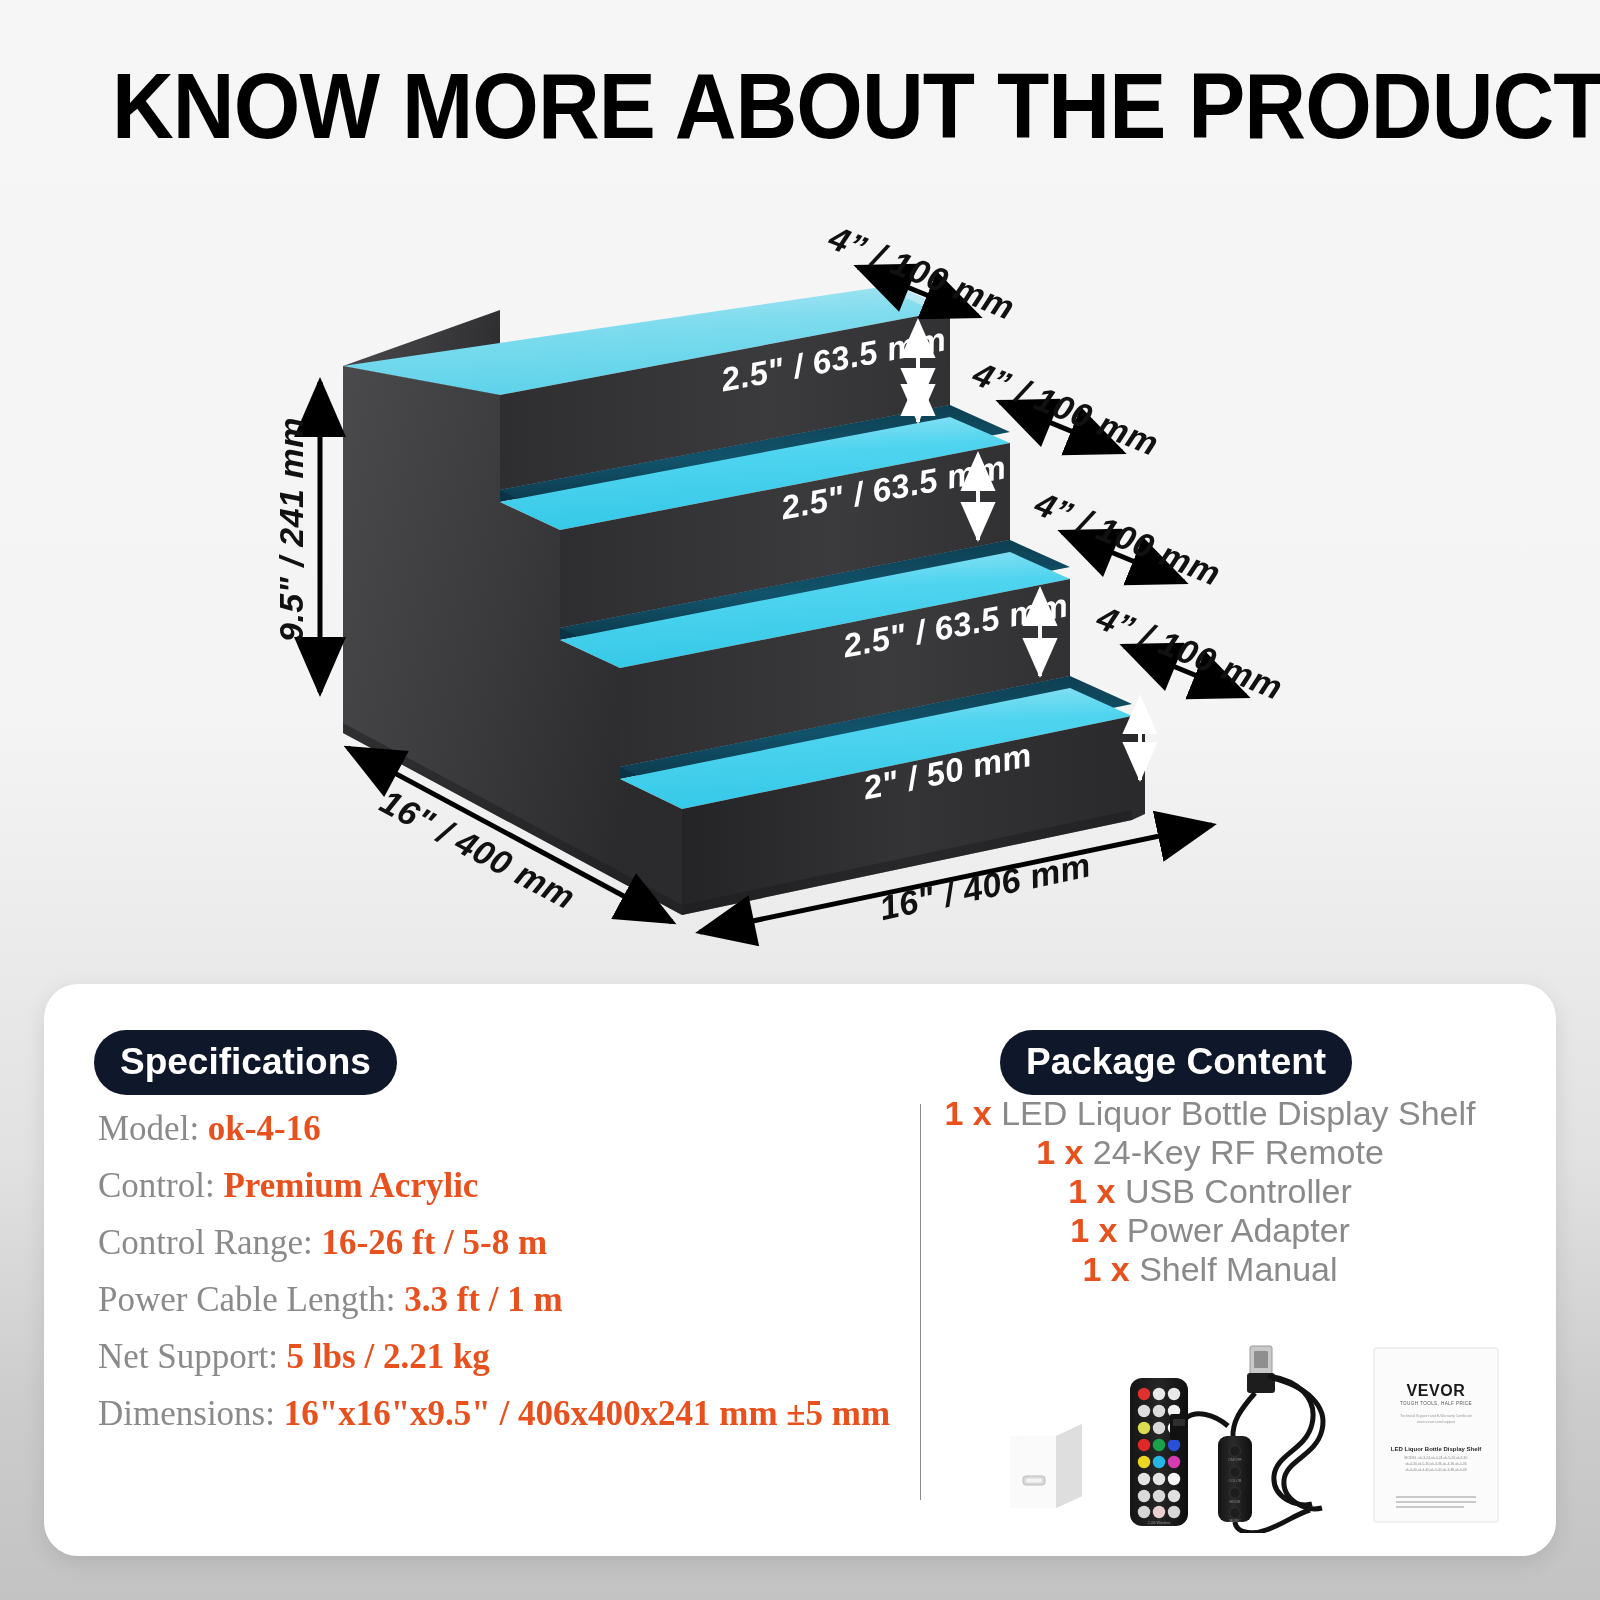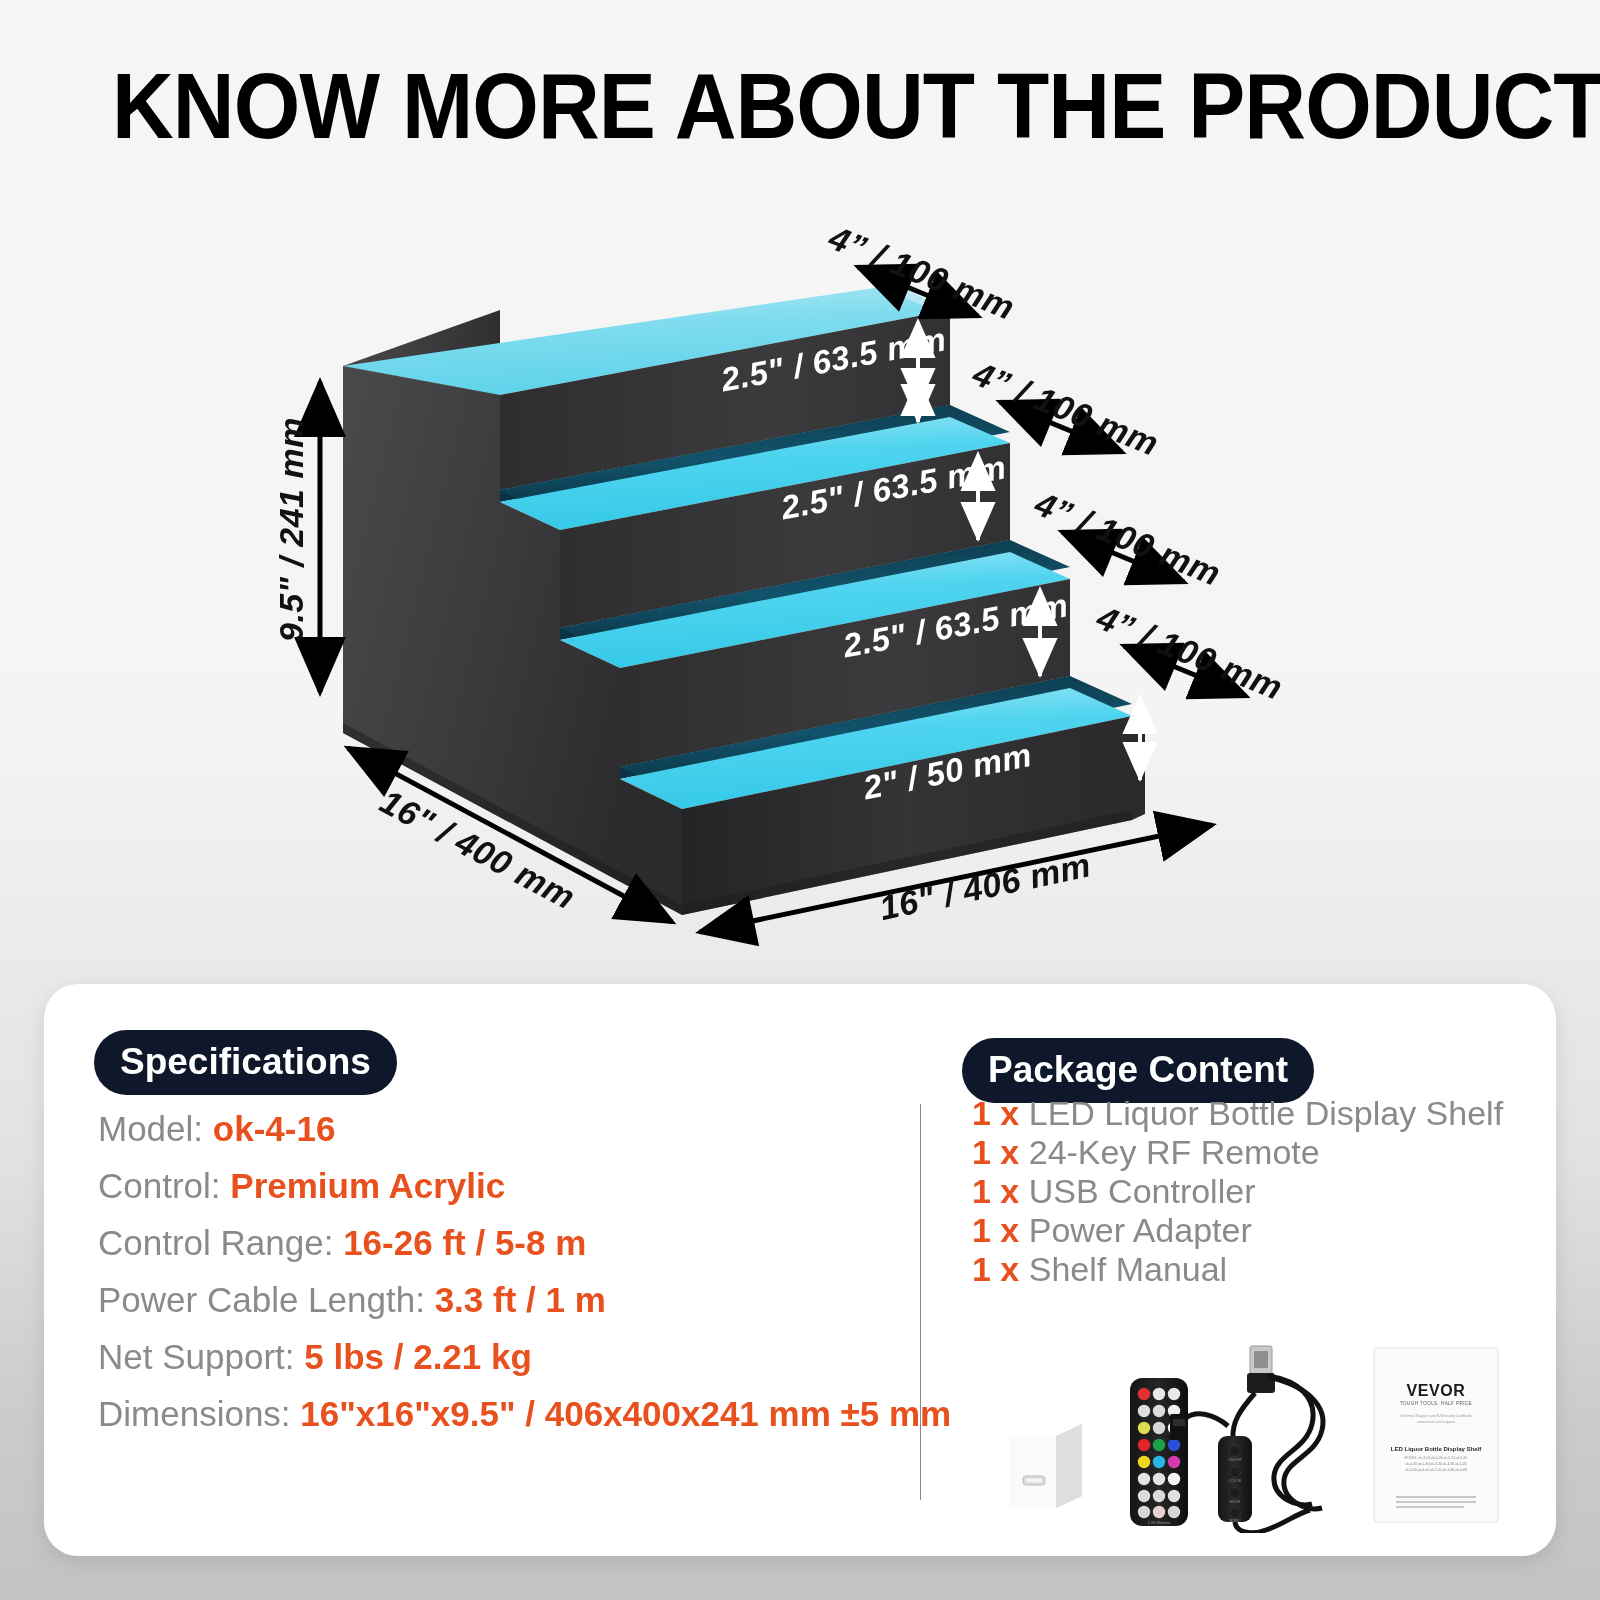--- a/index.html
+++ b/index.html
@@ -45,31 +45,31 @@
   }
 
   .pill{
     position:absolute; display:inline-block;
     background:#0f172a; color:#fff; border-radius:40px;
     font-family:"Liberation Sans Narrow","Liberation Sans",sans-serif;
     font-weight:bold; font-size:37px; line-height:37px;
     padding:13px 26px 15px 26px; white-space:nowrap;
   }
   #pill-spec{ left:94px; top:1030px; }
-  #pill-pkg { left:962px; top:1030px;margin-top:8px; }
+  #pill-pkg { left:1000px; top:1030px; }
 
   .spec-list{ position:absolute; left:98px; top:1100px; width:800px; }
   .spec-row{
-    font-family:Liberation Sans, sans-serif;
+    font-family:Liberation Serif, serif;
     font-size:35px; line-height:57px; white-space:nowrap;
     color:#8a8a8a; font-weight:normal;
   }
   .spec-row .v{ color:#E8501E; font-weight:bold; }
 
-  .pkg-list{ position:absolute; left:972px; top:1094px; width:540px; }
+  .pkg-list{ position:absolute; left:940px; top:1094px; width:540px;text-align:center; }
   .pkg-row{
     font-family:"Liberation Sans Narrow","Liberation Sans",sans-serif;
     font-size:34px; line-height:39px; white-space:nowrap; color:#8a8a8a;
   }
   .pkg-row .q{ color:#E8501E; font-weight:bold; }
 
   
   .pkgimg{ position:absolute; left:950px; top:1318px; width:580px; height:215px; }
   .pkgimg svg{ display:block; }
 </style>

